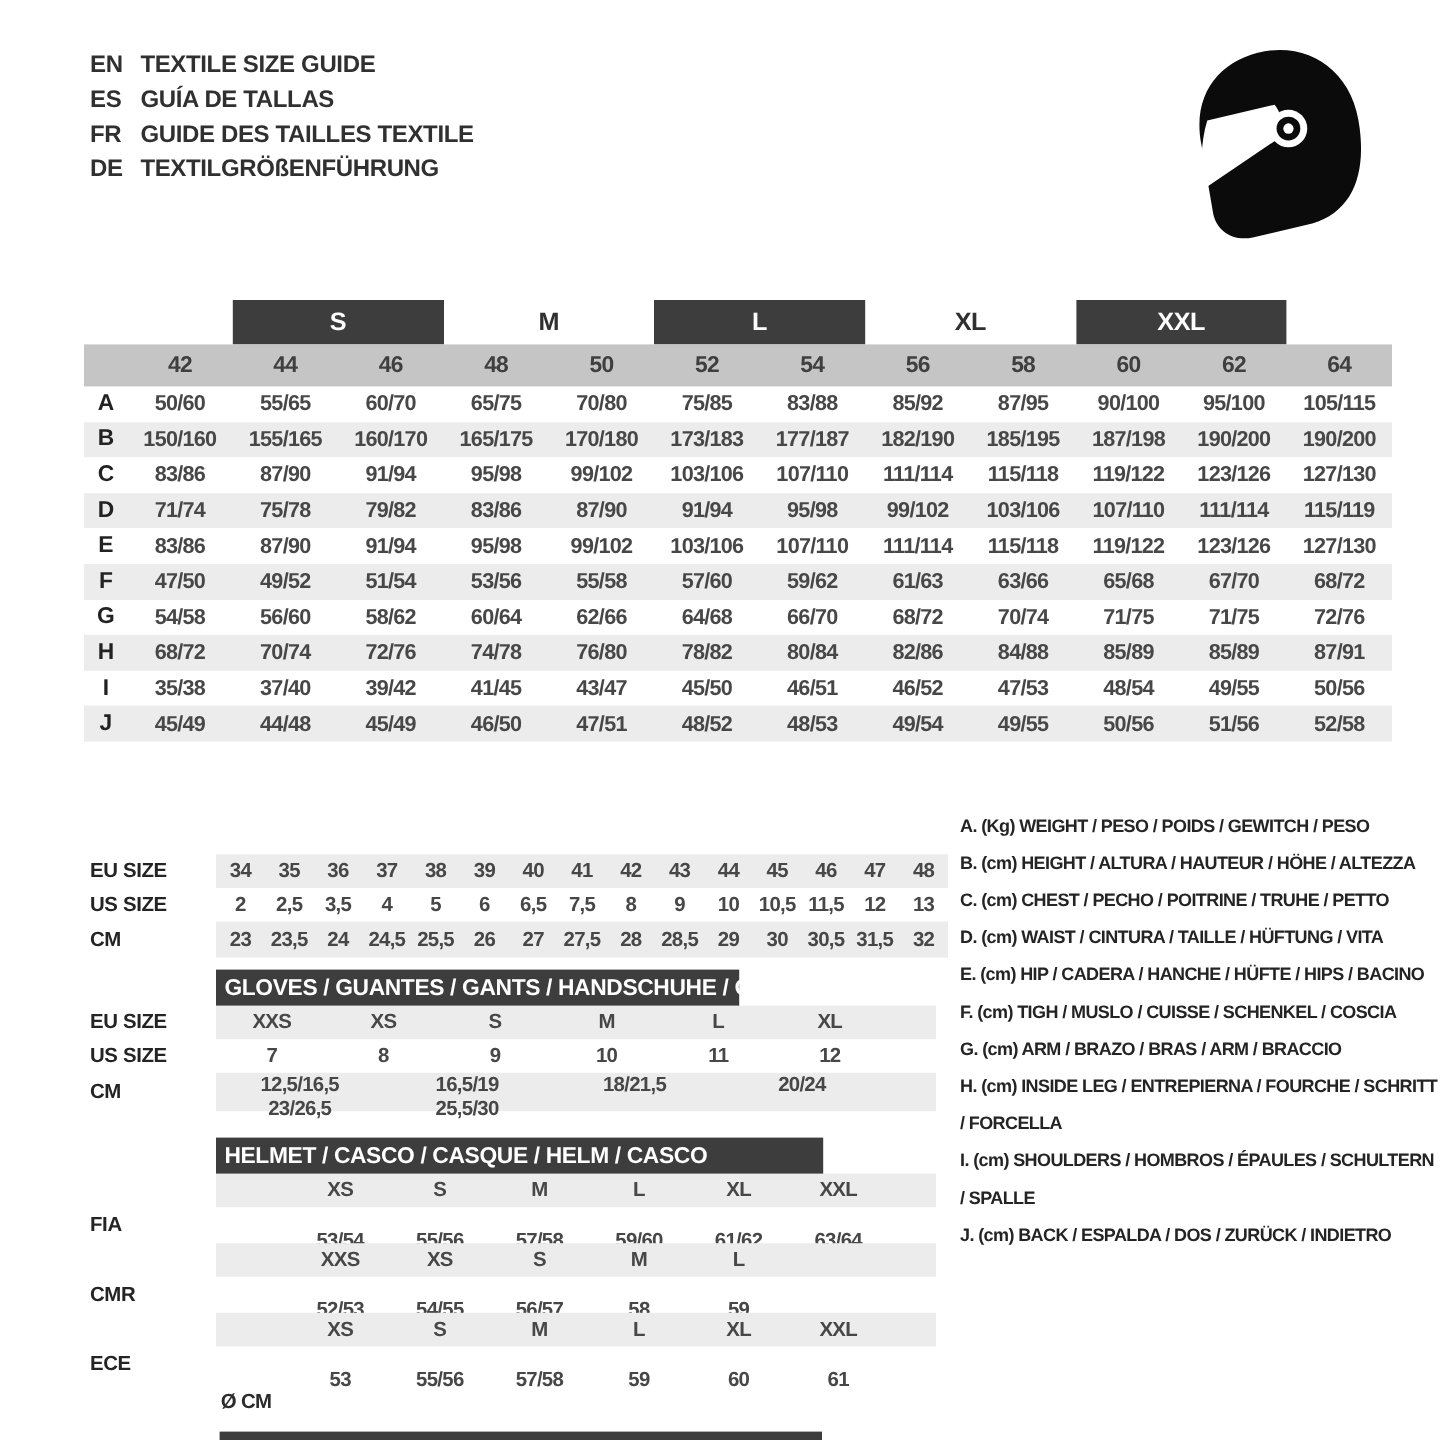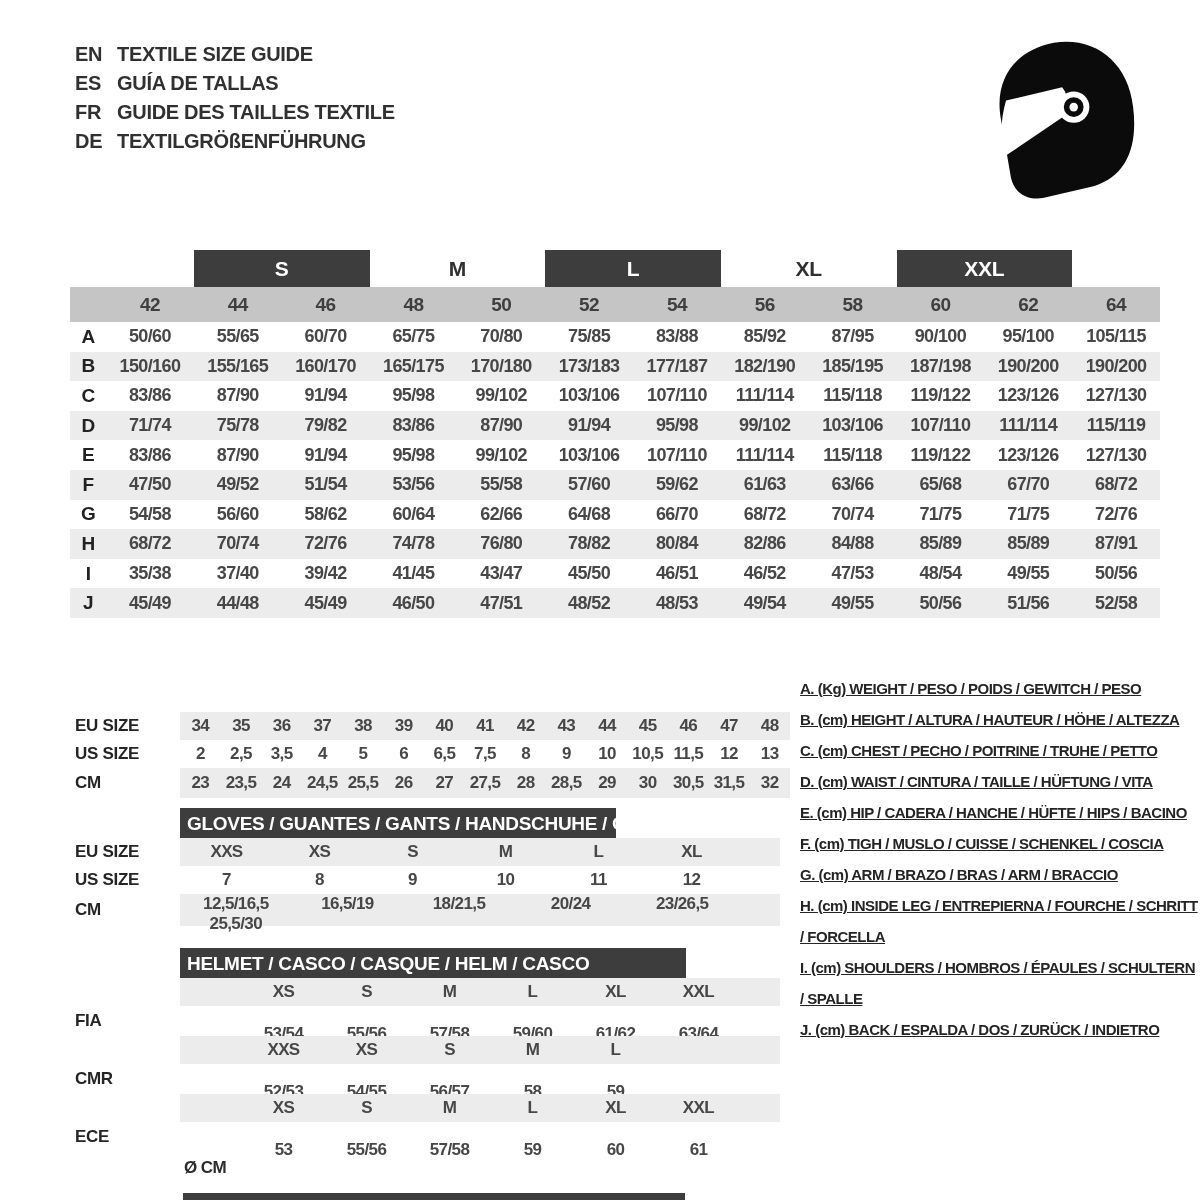--- a/index.html
+++ b/index.html
@@ -44,21 +44,21 @@
   .row-label { position:absolute; left:75px; display:flex; align-items:center;
                font-weight:700; font-size:17px; color:#242424; letter-spacing:-0.3px; white-space:nowrap; }
   .band { position:absolute; left:180px; display:grid; }
   .band.shaded { background:var(--shade); }
   .band .cell { font-size:17px; }
   .helmet-grid { width:600px; grid-template-columns:62px repeat(6, 83px); }
   .cell.unit { justify-content:flex-start; padding-left:4px; color:#2c2c2c;margin-top:36px; }
 
   
   #legend { position:absolute; left:800px; top:673px; width:400px; }
-  .legend-item { font-weight:700; font-size:15px; line-height:31px; color:#242424; letter-spacing:-0.5px;text-decoration:underline; }
+  .legend-item { font-weight:700; font-size:15px; line-height:31px; color:#242424; letter-spacing:-0.5px; }
 
   
   #bottom-bar { position:absolute; left:183px; top:1193px; width:502px; height:7px; background:var(--dark); }
 </style>
 </head>
 <body>
 
 <div id="app">
 
   <div id="langs">
@@ -338,21 +338,21 @@
       <div class="row-label" style="top: 866px; height: 28px;">US SIZE</div>
       <div class="band" style="top: 866px; height: 28px; width: 600px; grid-template-columns: repeat(6, 1fr); padding-right: 42px;">
         <div class="cell s">7</div>
         <div class="cell s">8</div>
         <div class="cell s">9</div>
         <div class="cell s">10</div>
         <div class="cell s">11</div>
         <div class="cell s">12</div>
       </div>
       <div class="row-label" style="top: 894px; height: 32px;">CM</div>
-      <div class="band shaded" style="top: 894px; height: 32px; width: 600px; grid-template-columns: repeat(5, 1fr); padding-right: 42px;">
+      <div class="band shaded" style="top: 894px; height: 32px; width: 600px; grid-template-columns: repeat(4, 1fr); padding-right: 42px;">
         <div class="cell s">12,5/16,5</div>
         <div class="cell s">16,5/19</div>
         <div class="cell s">18/21,5</div>
         <div class="cell s">20/24</div>
         <div class="cell s">23/26,5</div>
         <div class="cell s">25,5/30</div>
       </div>
     </div>
 
   <div id="helmet-header" class="sec-header">

